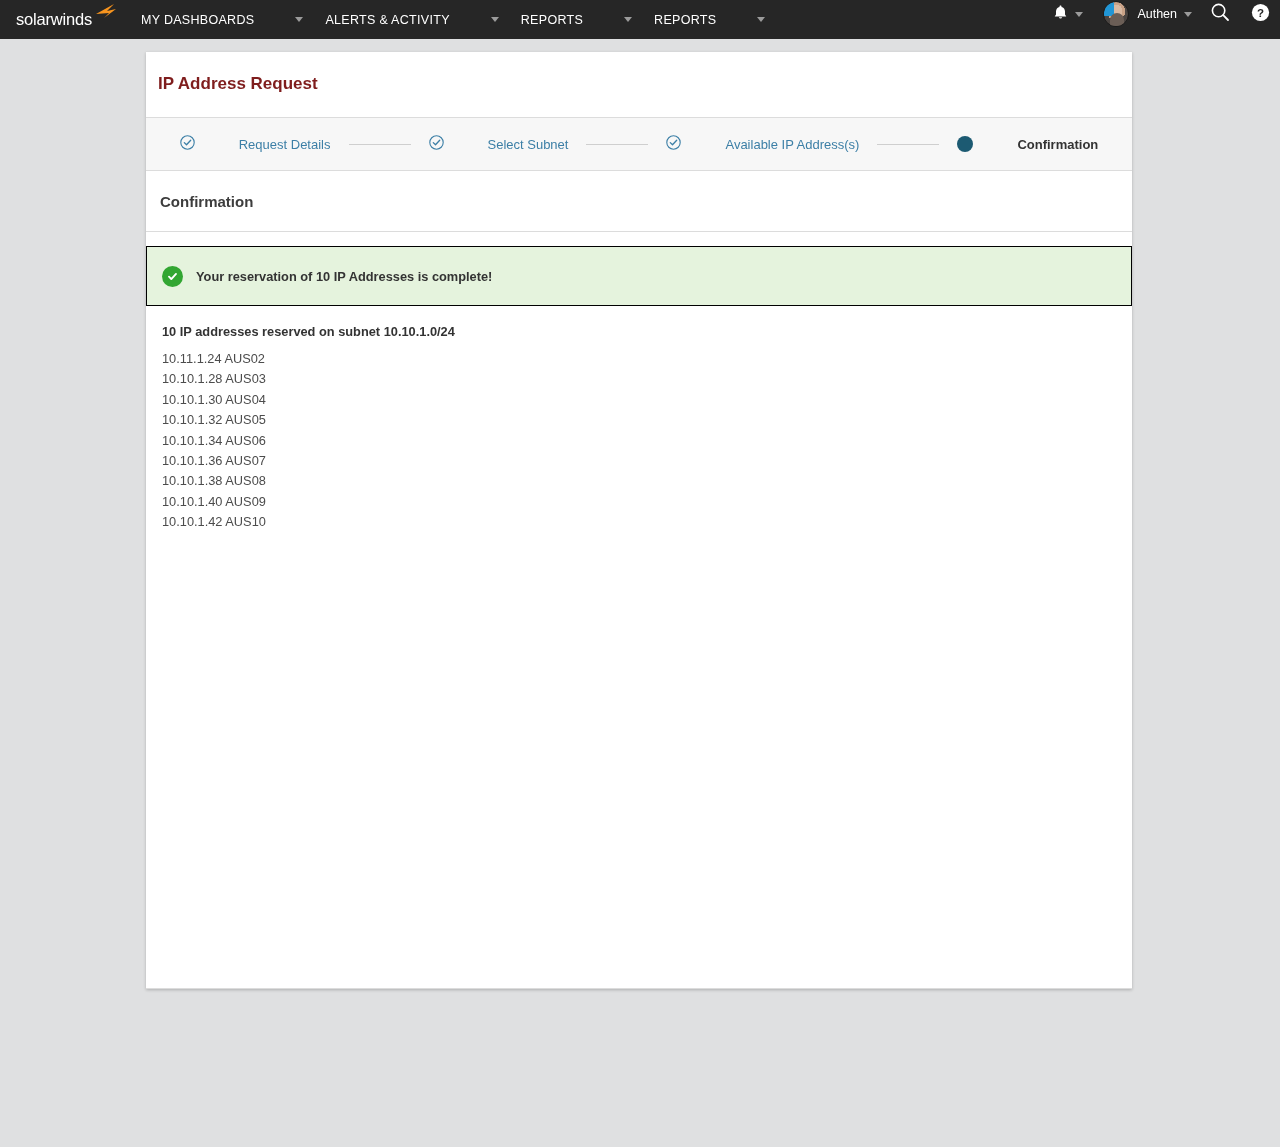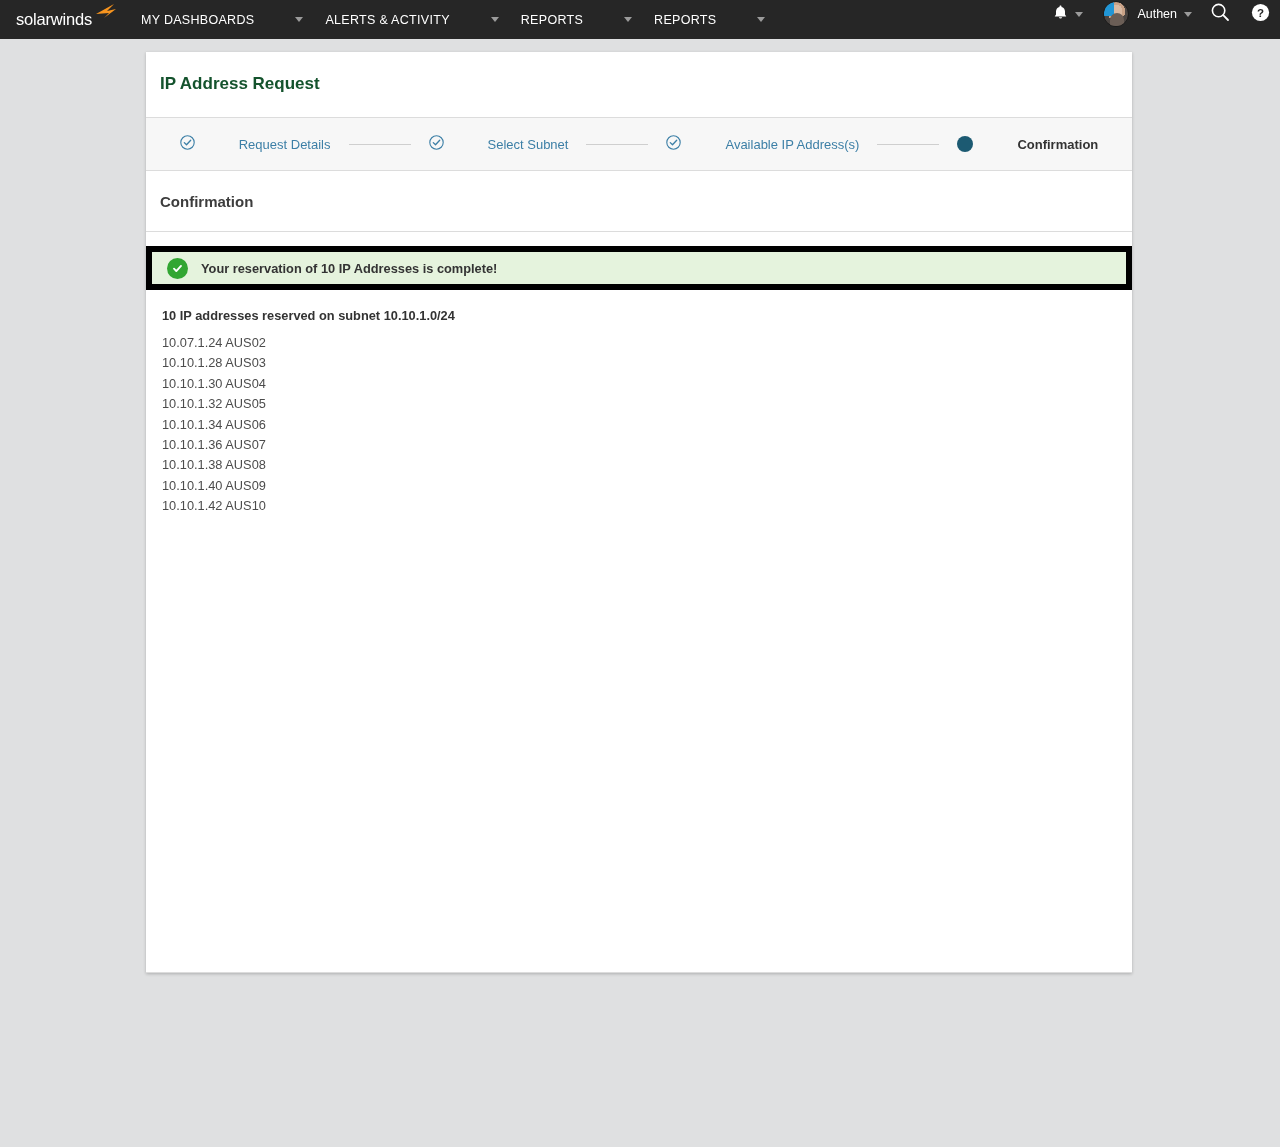--- a/index.html
+++ b/index.html
@@ -99,24 +99,23 @@
   .card {
     position: absolute;
     left: 146px; top: 52px;
     width: 986px;
     background: #ffffff;
     box-shadow: 0 1px 3px rgba(0,0,0,0.22);
   }
   .card-title {
     font-size: 17px;
     font-weight: bold;
-    color: #14532d;
-    padding: 22px 0 0 0;
+    color: #7f1d1d;
+    padding: 22px 0 0 12px;
     height: 65px;
-    margin-left: 14px;
   }
   .card-head-divider { height: 1px; background: #dcdcdc; }
 
   
   .steps {
     background: #f7f7f7;
     height: 53px;
     display: flex;
     align-items: center;
     justify-content: center;
@@ -155,22 +154,22 @@
     color: #3d3d3d;
     padding: 22px 0 0 14px;
     height: 60px;
   }
   .section-divider { height: 1px; background: #dcdcdc; }
 
   
   .banner {
     margin: 14px 0 0 0;
     background: #e5f3dd;
-    border: 6px solid #000000;
-    height: 44px;
+    border: 1px solid #000000;
+    height: 60px;
     display: flex;
     align-items: center;
     padding-left: 15px;
   }
   .check-circle {
     width: 21px; height: 21px;
     border-radius: 50%;
     background: #32a632;
     display: flex;
     align-items: center;
@@ -358,21 +357,21 @@
     <span class="check-circle">
       <svg width="13" height="13" viewBox="0 0 13 13">
         <path d="M3 6.7 L5.3 9.1 L10 3.9" fill="none" stroke="#ffffff" stroke-width="1.9" stroke-linecap="round" stroke-linejoin="round"></path>
       </svg>
     </span>
     <span class="banner-text">Your reservation of 10 IP Addresses is complete!</span>
   </div>
 
   <div class="body-area">
     <div class="list-head">10 IP addresses reserved on subnet 10.10.1.0/24</div>
-    <div class="ip-row">10.07.1.24 AUS02</div>
+    <div class="ip-row">10.11.1.24 AUS02</div>
     <div class="ip-row">10.10.1.28 AUS03</div>
     <div class="ip-row">10.10.1.30 AUS04</div>
     <div class="ip-row">10.10.1.32 AUS05</div>
     <div class="ip-row">10.10.1.34 AUS06</div>
     <div class="ip-row">10.10.1.36 AUS07</div>
     <div class="ip-row">10.10.1.38 AUS08</div>
     <div class="ip-row">10.10.1.40 AUS09</div>
     <div class="ip-row">10.10.1.42 AUS10</div>
   </div>
 

